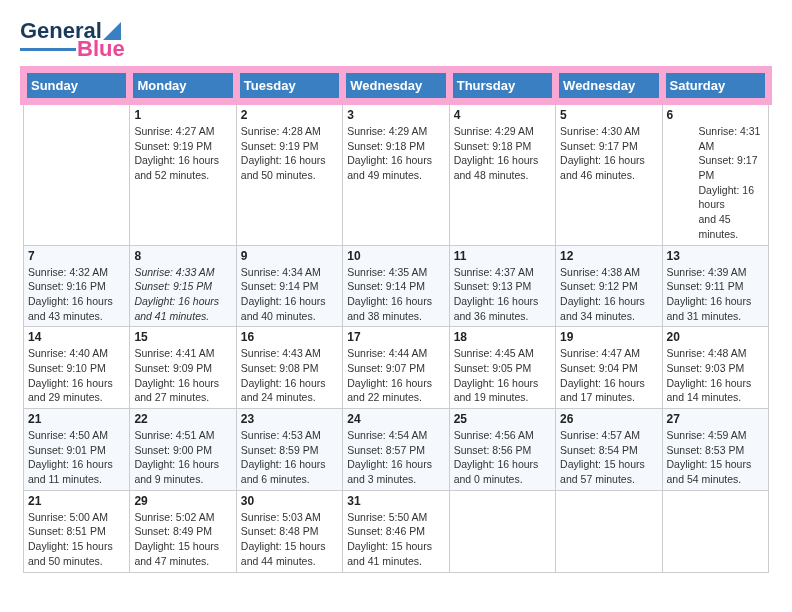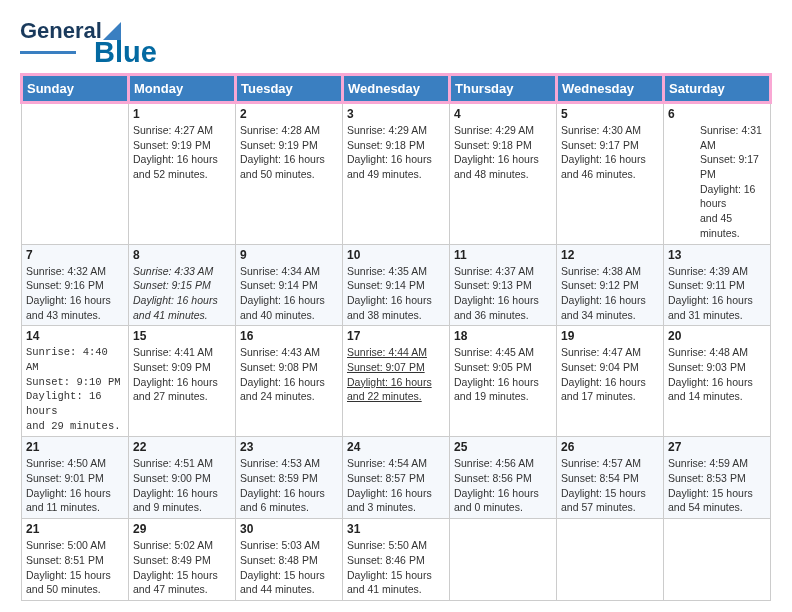--- a/index.html
+++ b/index.html
@@ -49,21 +49,21 @@
       border-collapse: collapse;
       font-size: 11px;
     }
     .calendar th {
       background: #3a7fc1;
       color: #fff;
       padding: 5px 4px;
       text-align: left;
       font-size: 13px;
       font-weight: bold;
-      border: 3px solid #f9a8d4;
+      border: 7px solid #f9a8d4;
     }
     .calendar td {
       vertical-align: top;
       border: 1px solid #ccc;
       padding: 3px 4px;
       width: calc(100% / 7);
       min-height: 80px;
       height: 80px;
     }
     .day-number {
@@ -93,21 +93,21 @@
     <div style="display:flex;align-items:flex-end;gap:0;">
       <span class="logo-text">
         <span style="color:#1a3a5c;">General</span>
       </span>
       <svg width="18" height="22" viewBox="0 0 18 22" style="margin-left:1px;margin-bottom:2px;">
         <polygon points="0,22 18,22 18,4" fill="#3a7fc1"></polygon>
       </svg>
     </div>
     <div style="display:flex;align-items:center;gap:0;margin-top:-4px;">
       <div style="width:56px;height:3px;background:#3a7fc1;"></div>
-      <span class="logo-text" style="color:#0369a1;font-size:29px;margin-left:18px;">Blue</span>
+      <span class="logo-text" style="color:#ec4899;font-size:22px;margin-left:1px;">Blue</span>
     </div>
   </div>
   <div class="month-title"></div>
 </div>
 
 <div class="subtitle"></div>
 
 <table class="calendar">
   <thead>
     <tr>
@@ -213,42 +213,42 @@
           <span class="day-number">13</span>
           <div class="day-info" style="white-space: pre-line;">Sunrise: 4:39 AM
 Sunset: 9:11 PM
 Daylight: 16 hours
 and 31 minutes.</div>
         </td>
       </tr>
       <tr>
         <td>
           <span class="day-number">14</span>
-          <div class="day-info" style="white-space: pre-line; font-family: Liberation Mono, monospace;">Sunrise: 4:40 AM
+          <div class="day-info" style="white-space: pre-line;">Sunrise: 4:40 AM
 Sunset: 9:10 PM
 Daylight: 16 hours
 and 29 minutes.</div>
         </td>
         <td>
           <span class="day-number">15</span>
           <div class="day-info" style="white-space: pre-line;">Sunrise: 4:41 AM
 Sunset: 9:09 PM
 Daylight: 16 hours
 and 27 minutes.</div>
         </td>
         <td>
           <span class="day-number">16</span>
           <div class="day-info" style="white-space: pre-line;">Sunrise: 4:43 AM
 Sunset: 9:08 PM
 Daylight: 16 hours
 and 24 minutes.</div>
         </td>
         <td>
           <span class="day-number">17</span>
-          <div class="day-info" style="white-space: pre-line; text-decoration: underline;">Sunrise: 4:44 AM
+          <div class="day-info" style="white-space: pre-line;">Sunrise: 4:44 AM
 Sunset: 9:07 PM
 Daylight: 16 hours
 and 22 minutes.</div>
         </td>
         <td>
           <span class="day-number">18</span>
           <div class="day-info" style="white-space: pre-line;">Sunrise: 4:45 AM
 Sunset: 9:05 PM
 Daylight: 16 hours
 and 19 minutes.</div>

